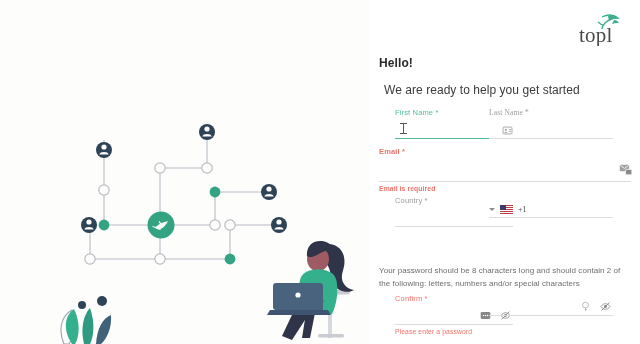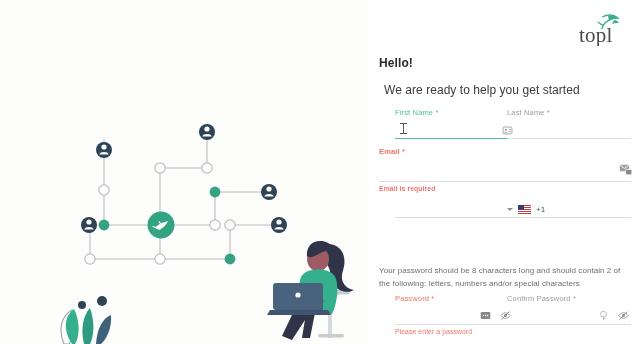--- a/index.html
+++ b/index.html
@@ -42,21 +42,21 @@
   .subtitle {
     position: absolute; left: 14px; top: 83px;
     font-size: 12px; font-weight: 400; color: #3a3a3a;
     letter-spacing: .05px;
   }
 
   
   .row { position: absolute; left: 9px; width: 252px; }
   .field { position: absolute; }
   .field.half-l { left: 16px; width: 118px; }
-  .field.half-r { left: 128px; width: 124px; }
+  .field.half-r { left: 110px; width: 124px; font-family: Liberation Serif, serif; }
   .field.full   { left: 0; width: 252px; font-weight: bold; }
 
   .lbl {
     display: block;
     font-size: 7.5px; color: #9b9b9b; letter-spacing: .15px;
     white-space: nowrap;
   }
   .lbl.focused { color: #4DBFA0; }
   .lbl.err     { color: #F0736A; }
 
@@ -264,20 +264,21 @@
             <path d="M1.6 4.3 7 8.3l5.4-4" fill="none" stroke="#ffffff" stroke-width="1.1"></path>
             <rect x="8.5" y="9.5" width="8" height="7" rx="1" fill="#6f6f6f" stroke="#ffffff" stroke-width="1"></rect>
           </svg>
         </div>
         <span class="errmsg">Email is required</span>
       </div>
     </div>
 
     <div class="row" style="top:196px;">
       <div class="field half-l">
+        <span class="lbl">Country *</span>
         <div class="line"></div>
       </div>
       <div class="field half-r">
         <div class="line">
           <div class="flagbox">
             <span class="dd-caret"></span>
             <svg width="13" height="9" viewBox="0 0 13 9">
               <rect width="13" height="9" fill="#BD3D44"></rect>
               <g fill="#ffffff">
                 <rect y="1" width="13" height="1"></rect>
@@ -290,38 +291,37 @@
             <span class="plus1">+1</span>
           </div>
         </div>
       </div>
     </div>
 
     <div class="helper-p" style="top:265px;">Your password should be 8 characters long and should contain 2 of the following: letters, numbers and/or special characters</div>
 
     <div class="row" style="top:294px;">
       <div class="field half-l">
-        <span class="lbl err">Password *</span>
+        <span class="lbl err">Confirm *</span>
         <div class="line">
           <svg class="fld-icon" style="right:22px;bottom:3px;" viewBox="0 0 16 16">
             <rect x="1" y="3" width="14" height="10" rx="1.6" fill="#6f6f6f"></rect>
             <circle cx="5" cy="8" r="1.1" fill="#ffffff"></circle>
             <circle cx="8" cy="8" r="1.1" fill="#ffffff"></circle>
             <circle cx="11" cy="8" r="1.1" fill="#ffffff"></circle>
           </svg>
           <svg class="fld-icon" style="right:2px;bottom:3px;" viewBox="0 0 18 18">
             <path d="M1.5 9s3-4.6 7.5-4.6S16.5 9 16.5 9 13.5 13.6 9 13.6 1.5 9 1.5 9z" fill="none" stroke="#6f6f6f" stroke-width="1.3"></path>
             <circle cx="9" cy="9" r="2.3" fill="#6f6f6f"></circle>
             <line x1="2.5" y1="15.5" x2="15.5" y2="2.5" stroke="#6f6f6f" stroke-width="1.4"></line>
           </svg>
         </div>
         <span class="errmsg">Please enter a password</span>
       </div>
       <div class="field half-r">
-        <span class="lbl">Confirm Password *</span>
         <div class="line">
           <svg class="fld-icon" style="right:22px;bottom:3px;" viewBox="0 0 16 16">
             <circle cx="8" cy="6" r="4.2" fill="none" stroke="#9a9a9a" stroke-width="1.2"></circle>
             <line x1="8" y1="10.2" x2="8" y2="14.5" stroke="#9a9a9a" stroke-width="1.2"></line>
             <line x1="8" y1="12.3" x2="10.4" y2="12.3" stroke="#9a9a9a" stroke-width="1.2"></line>
           </svg>
           <svg class="fld-icon" style="right:2px;bottom:3px;" viewBox="0 0 18 18">
             <path d="M1.5 9s3-4.6 7.5-4.6S16.5 9 16.5 9 13.5 13.6 9 13.6 1.5 9 1.5 9z" fill="none" stroke="#6f6f6f" stroke-width="1.3"></path>
             <circle cx="9" cy="9" r="2.3" fill="#6f6f6f"></circle>
             <line x1="2.5" y1="15.5" x2="15.5" y2="2.5" stroke="#6f6f6f" stroke-width="1.4"></line>

